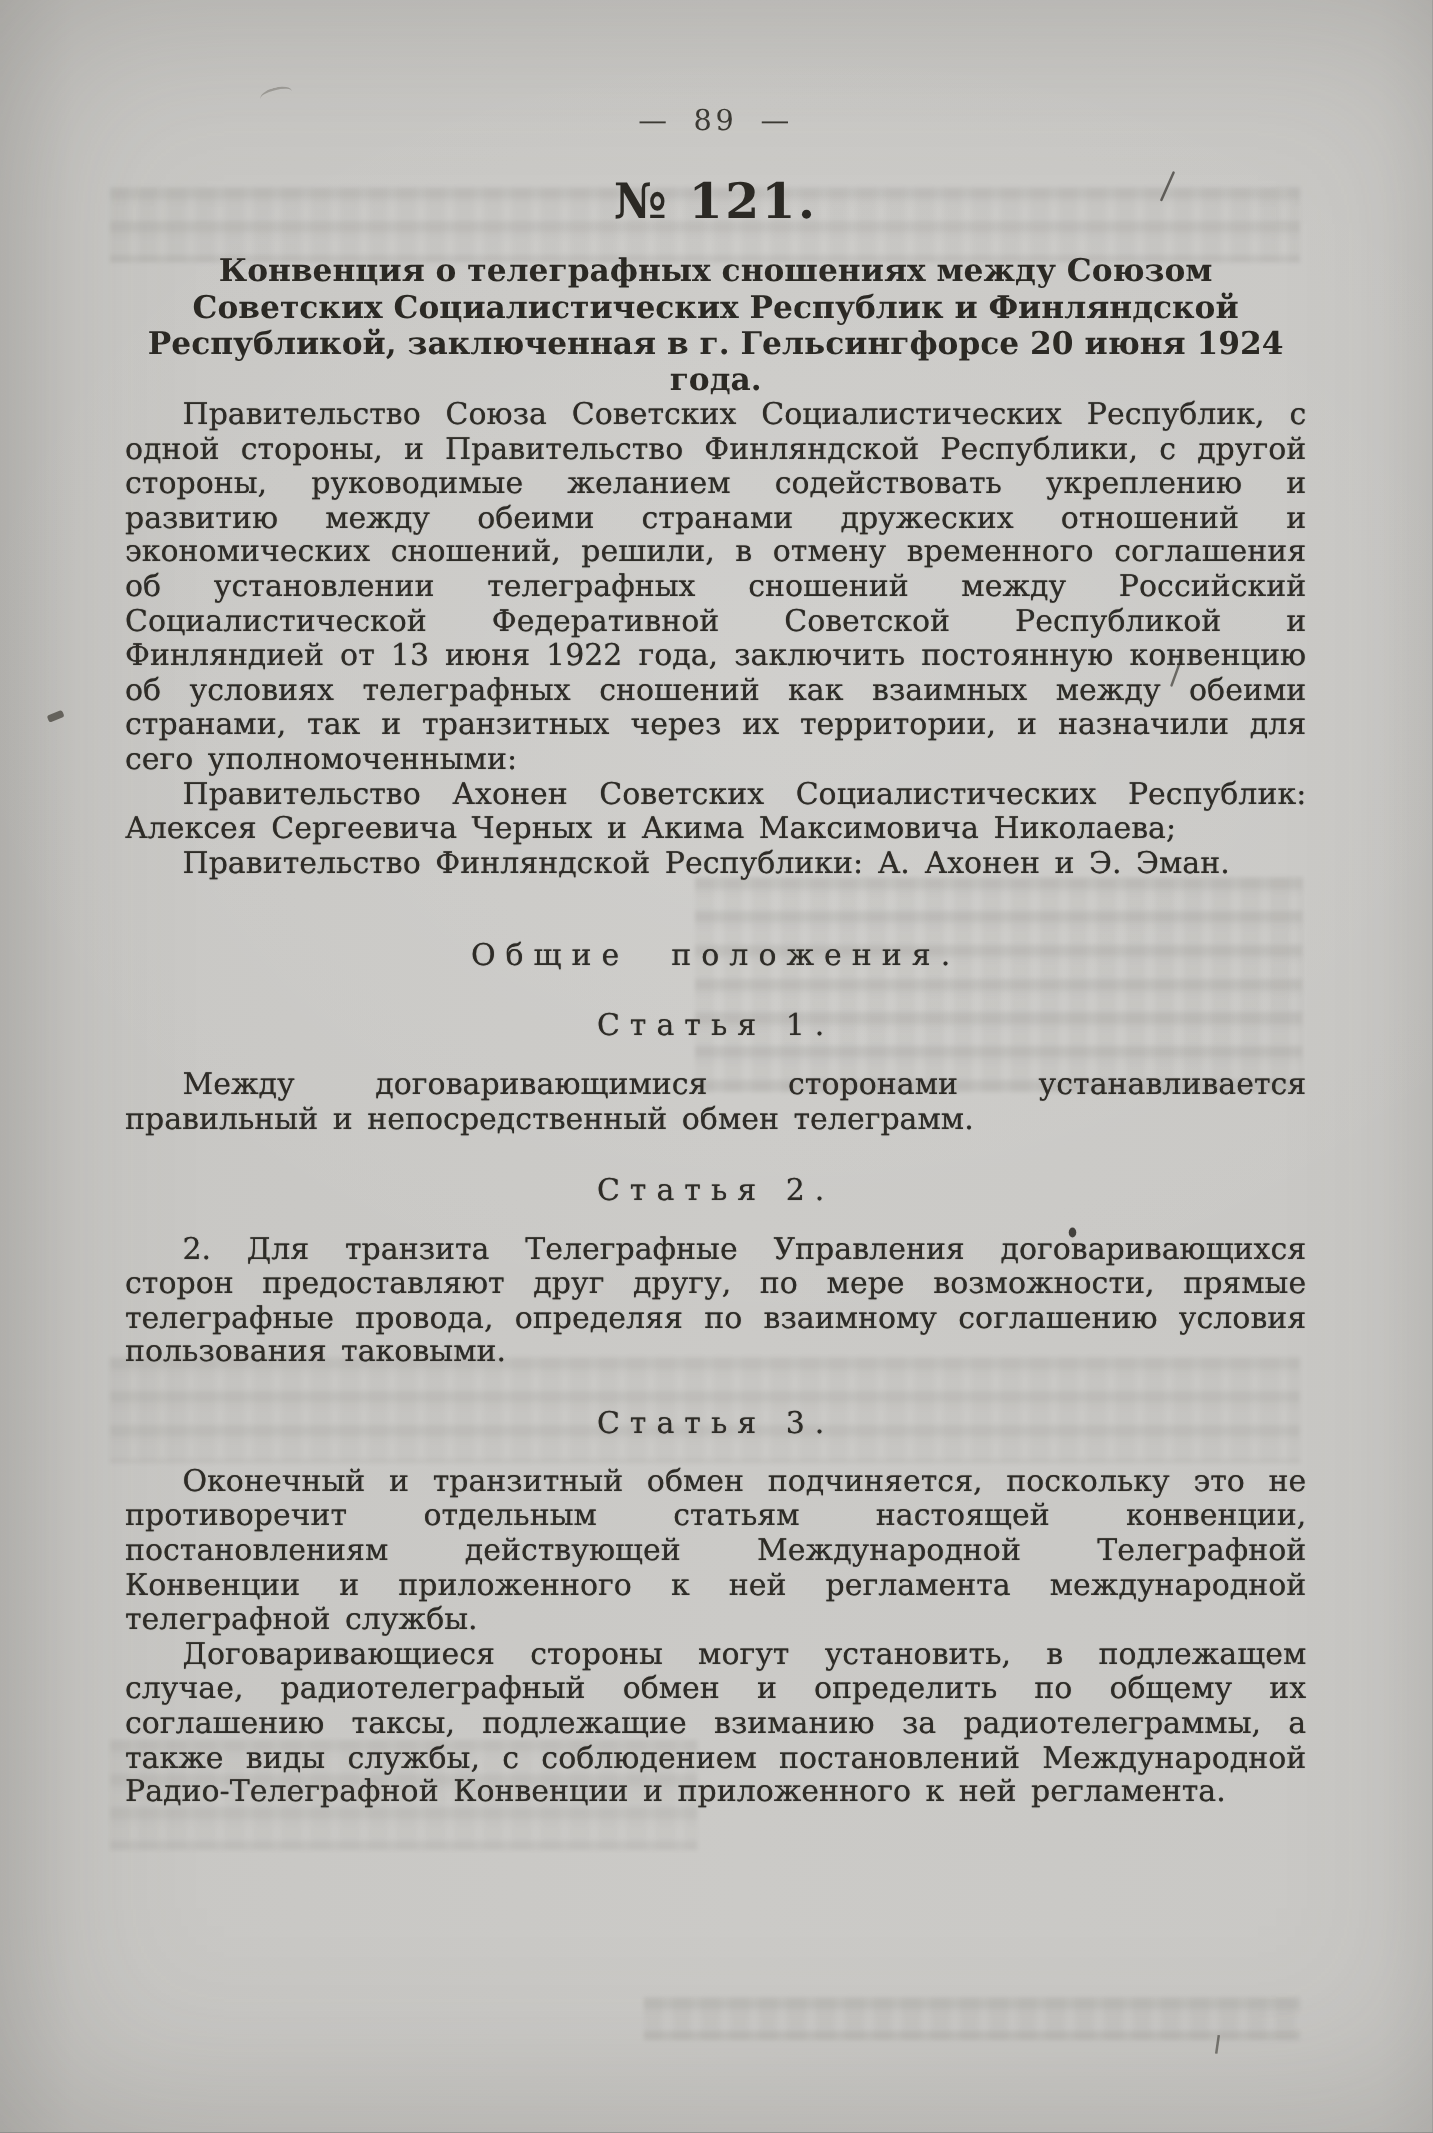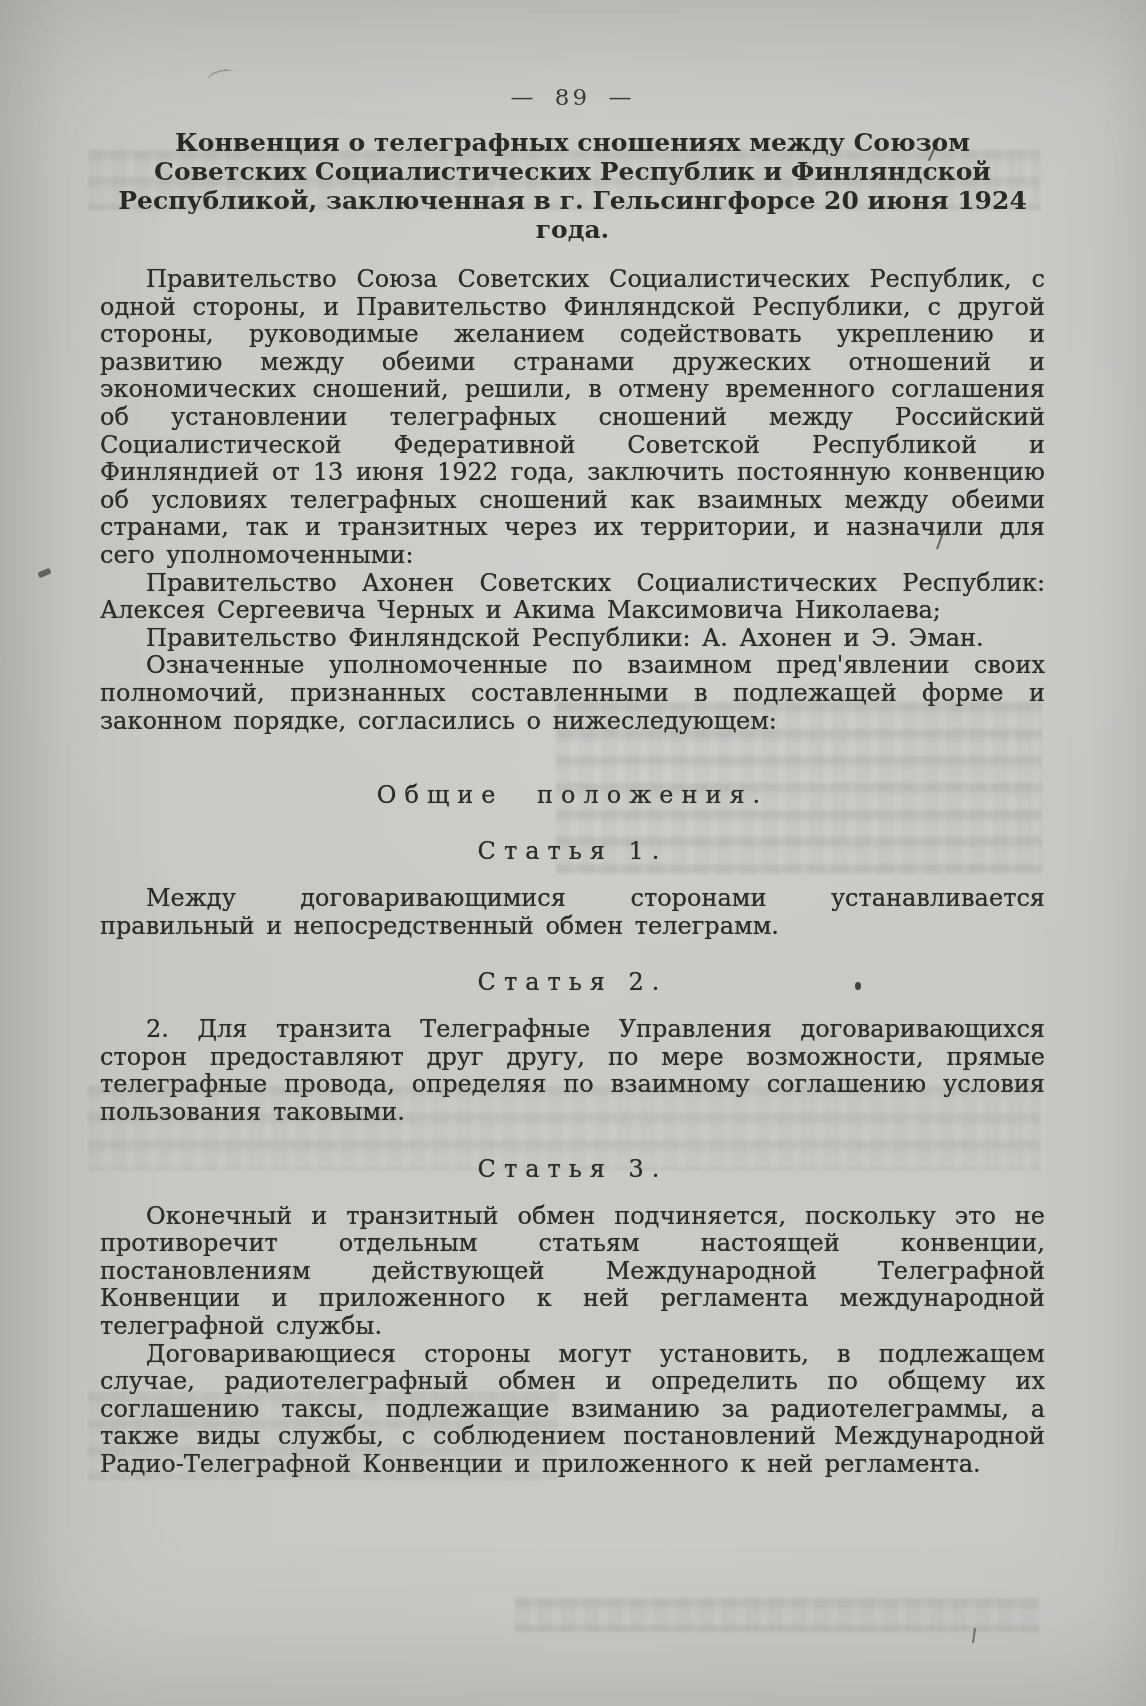--- a/index.html
+++ b/index.html
@@ -57,21 +57,21 @@
   p.body {
     margin: 0;
     font-size: 24px;
     line-height: 27.6px;
     text-align: justify;
     text-indent: 46px;
     word-spacing: 4px;
     text-shadow: 0 0 0.7px rgba(46,44,39,0.75);
   }
 
-  p.first { margin-top: 22px; }
+  p.first { }
 
   .heading {
     text-align: center;
     font-size: 24px;
     font-weight: normal;
     letter-spacing: 8px;
     margin: 28px 0 20px 0;
     color: #2e2c27;
     text-shadow: 0 0 0.7px rgba(46,44,39,0.75);
   }
@@ -116,27 +116,27 @@
   <div class="speck s2"></div>
   <div class="speck s3"></div>
   <div class="speck s4"></div>
   <div class="speck s5"></div>
   <div class="speck s6"></div>
 
   <div class="content">
 
     <div class="page-number">— 89 —</div>
 
+    <div class="doc-number">№ 121.</div>
 
     <div class="doc-title">Конвенция о телеграфных сношениях между Союзом Советских Социалистических Республик и Финляндской Республикой, заключенная в г. Гельсингфорсе 20 июня 1924 года.</div>
 
     <p class="body first">Правительство Союза Советских Социалистических Республик, с одной стороны, и Правительство Финляндской Республики, с другой стороны, руководимые желанием содействовать укреплению и развитию между обеими странами дружеских отношений и экономических сношений, решили, в отмену временного соглашения об установлении телеграфных сношений между Российский Социалистической Федеративной Советской Республикой и Финляндией от 13 июня 1922 года, заключить постоянную конвенцию об условиях телеграфных сношений как взаимных между обеими странами, так и транзитных через их территории, и назначили для сего уполномоченными:</p>
     <p class="body">Правительство Ахонен Советских Социалистических Республик: Алексея Сергеевича Черных и Акима Максимовича Николаева;</p>
     <p class="body">Правительство Финляндской Республики: А. Ахонен и Э. Эман.</p>
-    <p class="body">Означенные уполномоченные по взаимном пред'явлении своих полномочий, признанных составленными в подлежащей форме и законном порядке, согласились о нижеследующем:</p>
 
     <div class="heading general-heading">Общие положения.</div>
 
     <div class="heading">Статья 1.</div>
     <p class="body">Между договаривающимися сторонами устанавливается правильный и непосредственный обмен телеграмм.</p>
 
     <div class="heading">Статья 2.</div>
     <p class="body">2. Для транзита Телеграфные Управления договаривающихся сторон предоставляют друг другу, по мере возможности, прямые телеграфные провода, определяя по взаимному соглашению условия пользования таковыми.</p>
 
     <div class="heading">Статья 3.</div>

